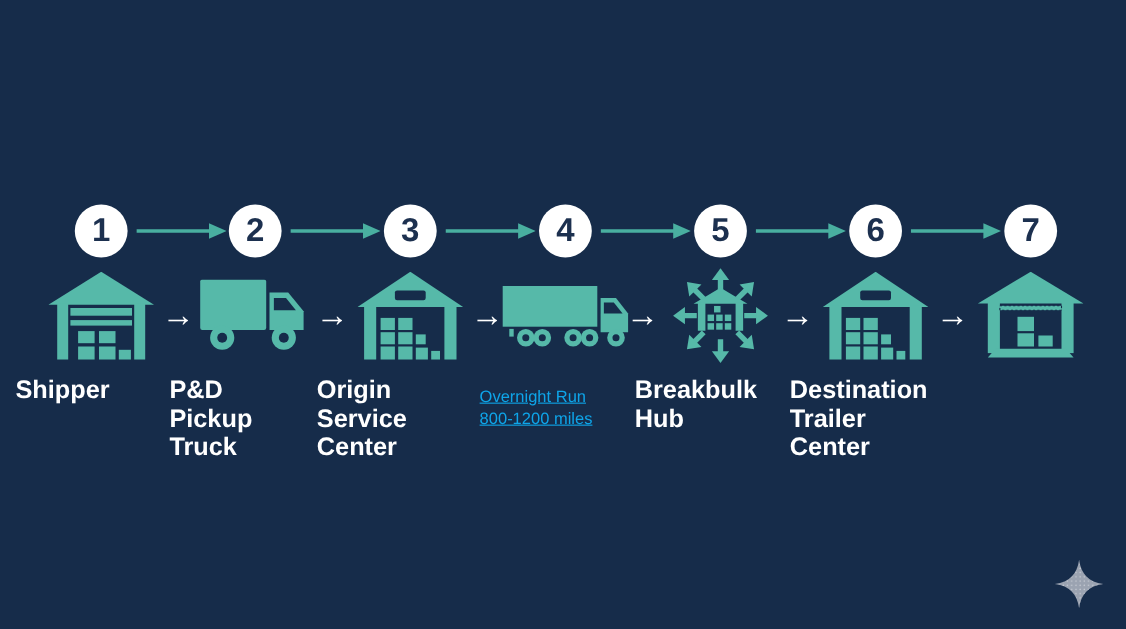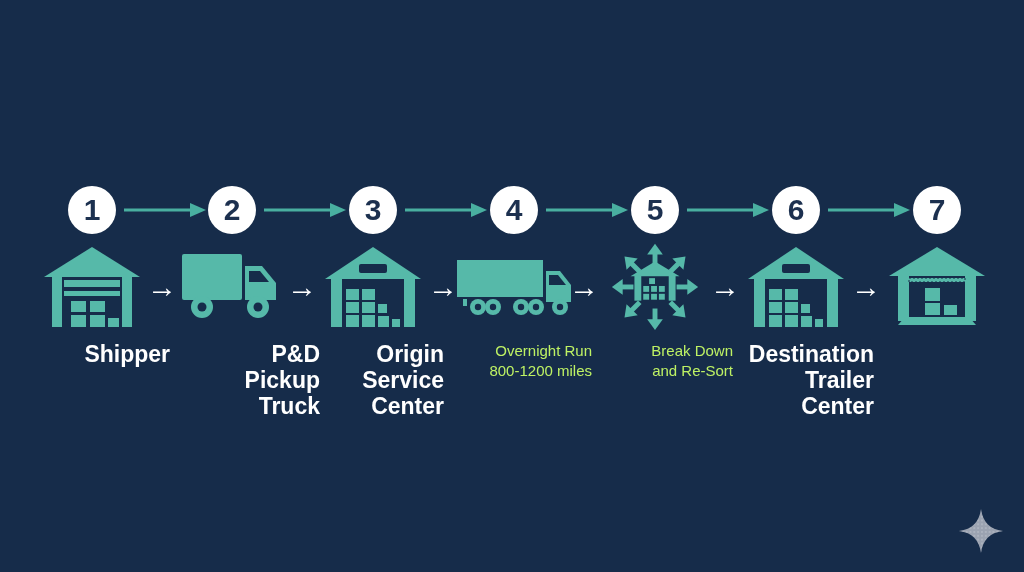--- a/index.html
+++ b/index.html
@@ -22,29 +22,29 @@
     position:absolute;top:238px;width:120px;height:98px;
     display:flex;align-items:center;justify-content:center;
   }
   .mini-arrow{
     position:absolute;top:265px;width:32px;height:44px;
     color:#FFFFFF;font-size:30px;line-height:44px;text-align:center;
     font-weight:normal;
   }
   .label{
     position:absolute;top:341px;width:156px;
-    text-align:right;color:#FFFFFF;
+    text-align:left;color:#FFFFFF;
   }
   .label .title{
     font-size:23px;font-weight:bold;line-height:26px;
     white-space:pre-line;
   }
   .label .subtitle{
-    font-size:15px;line-height:20px;
-    color:#bef264;white-space:pre-line;
+    margin-top:10px;font-size:15px;line-height:20px;
+    color:#0ea5e9;white-space:pre-line;text-decoration:underline;
   }
   .logo{position:absolute;left:958px;top:508px;width:46px;height:46px;}
 </style>
 </head>
 <body>
 
 <div class="stage">
 
   <div class="num-circle" style="left:68px">1</div>
   <div class="num-circle" style="left:208px">2</div>
@@ -226,37 +226,37 @@
   <div class="mini-arrow" style="left:146px">→</div>
   <div class="mini-arrow" style="left:286px">→</div>
   <div class="mini-arrow" style="left:427px">→</div>
   <div class="mini-arrow" style="left:568px">→</div>
   <div class="mini-arrow" style="left:709px">→</div>
   <div class="mini-arrow" style="left:850px">→</div>
 
   <div class="label" style="left:14px">
     <div class="title">Shipper</div>
   </div>
-  <div class="label" style="left:164px">
+  <div class="label" style="left:154px">
     <div class="title">P&amp;D
 Pickup
 Truck</div>
   </div>
   <div class="label" style="left:288px">
     <div class="title">Origin
 Service
 Center</div>
   </div>
   <div class="label" style="left:436px">
     <div class="subtitle">Overnight Run
 800-1200 miles</div>
   </div>
   <div class="label" style="left:577px">
-    <div class="subtitle">Break Down
-and Re-Sort</div>
+    <div class="title">Breakbulk
+Hub</div>
   </div>
   <div class="label" style="left:718px">
     <div class="title">Destination
 Trailer
 Center</div>
   </div>
 
   <svg class="logo" viewBox="0 0 48 48">
     <defs>
       <pattern id="dots" width="4" height="4" patternUnits="userSpaceOnUse">

